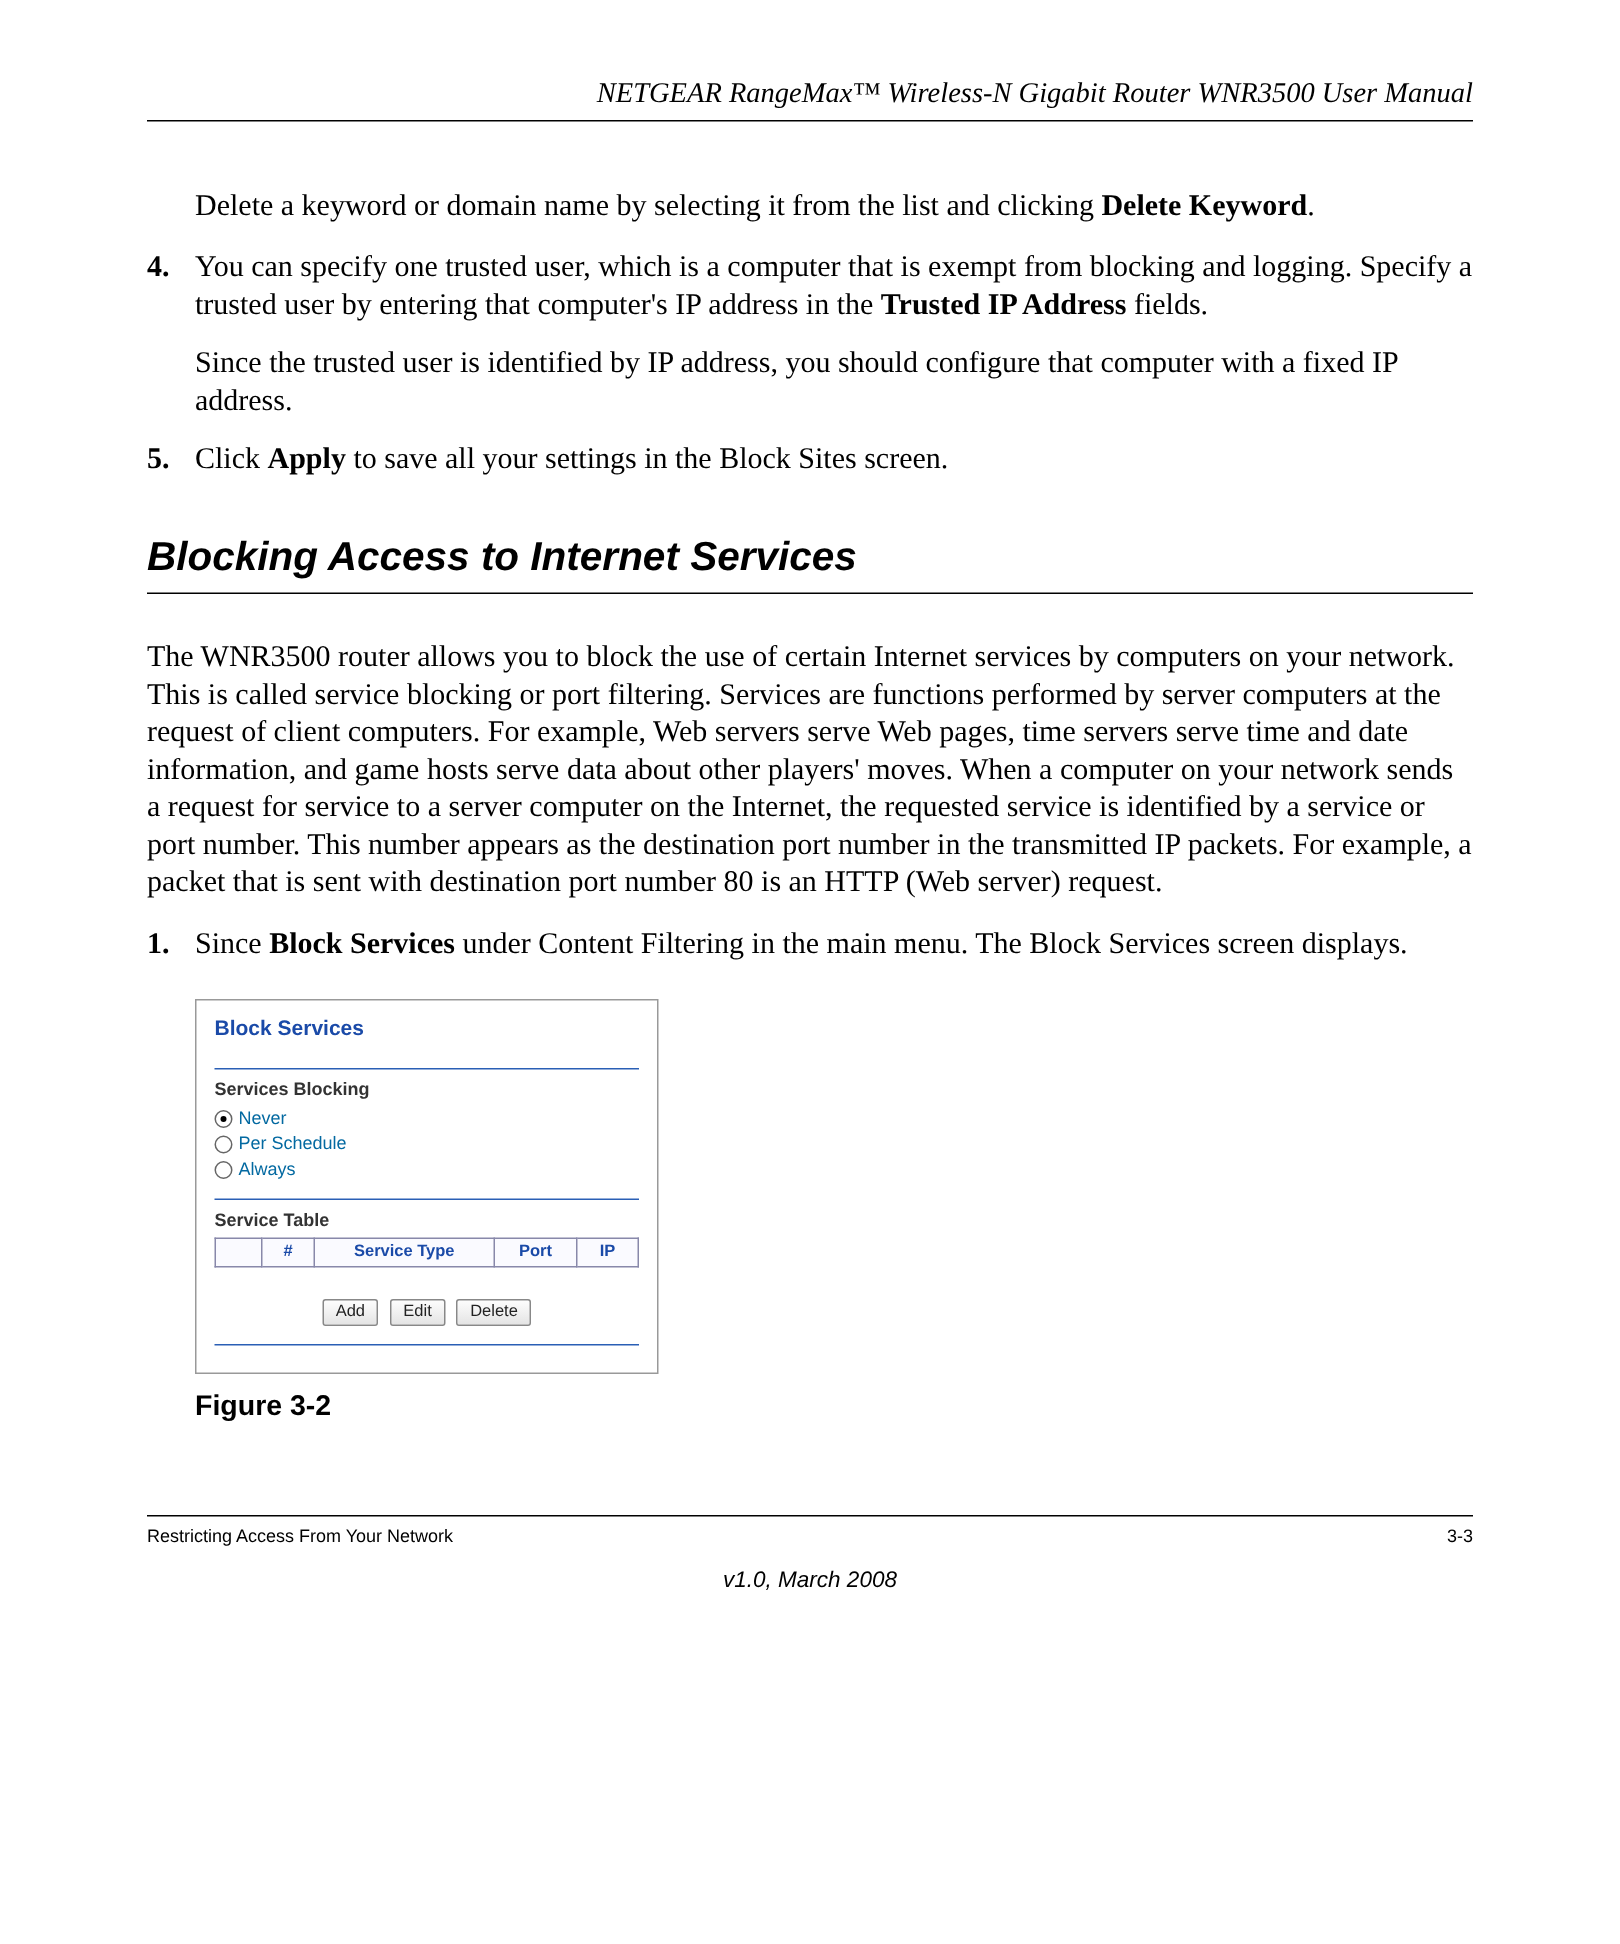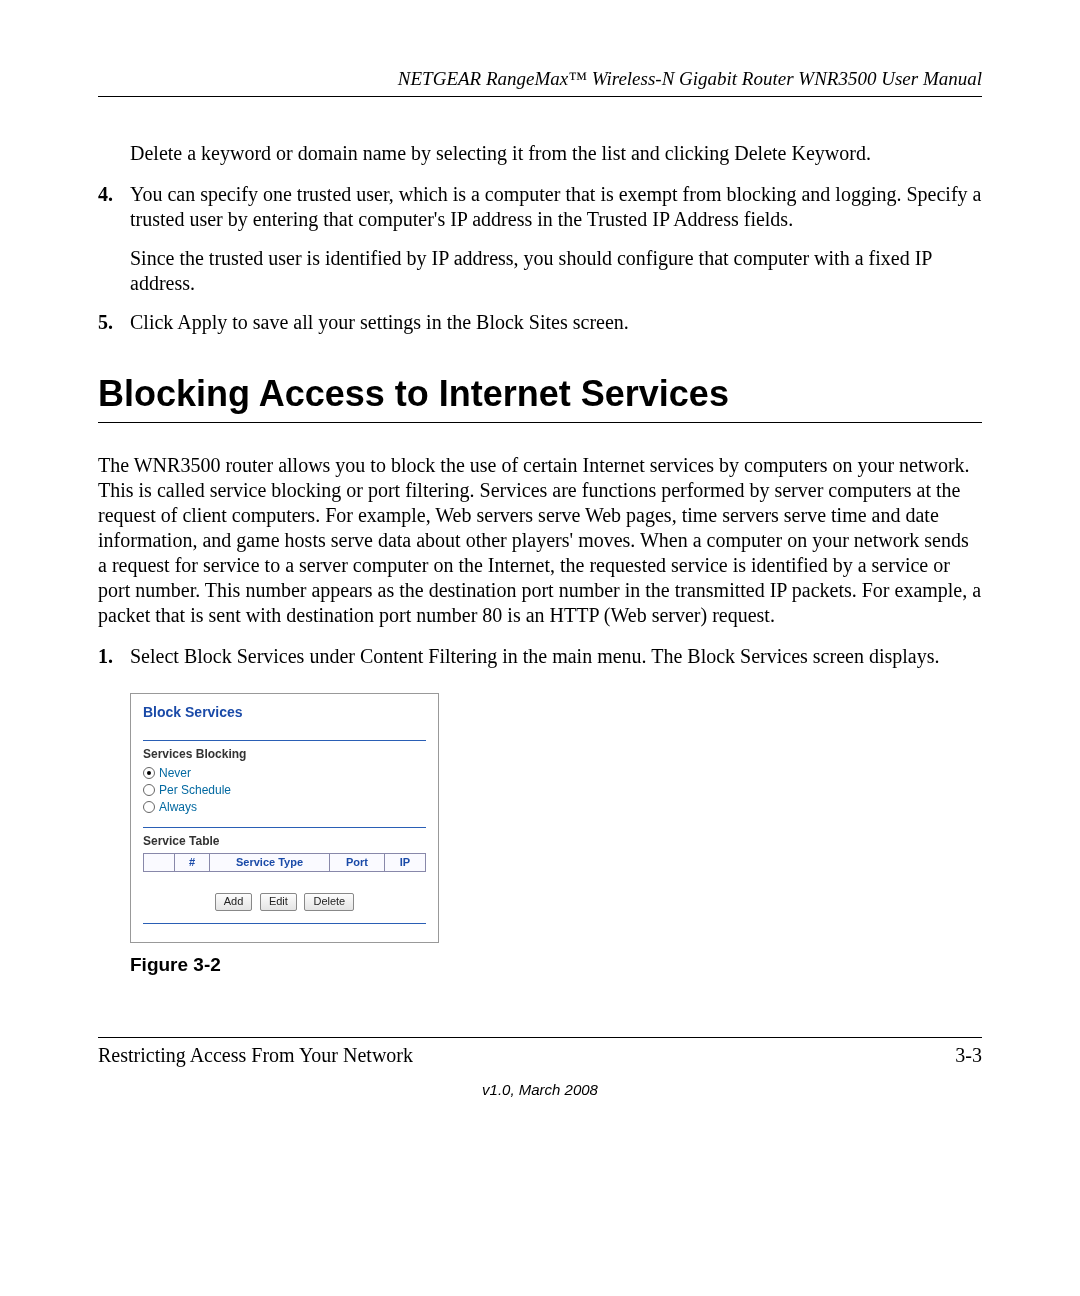--- a/index.html
+++ b/index.html
@@ -4,21 +4,21 @@
 <style>
   body {
     margin: 0;
     padding: 0;
     background: #fff;
     font-family: "Times New Roman", Times, serif;
     color: #000;
     width: 1080px;
   }
   .page {
-    padding: 68px 98px 40px 98px;
+    padding: 52px 98px 40px 98px;
     box-sizing: border-box;
   }
   .header-line {
     font-style: italic;
     font-size: 19px;
     text-align: right;
     border-bottom: 1.5px solid #000;
     padding-bottom: 6px;
     margin-bottom: 44px;
   }
@@ -43,26 +43,27 @@
     width: 32px;
     flex: none;
     font-weight: bold;
   }
   ol.numbered > li > .item-body {
     flex: 1;
   }
   .sub-para {
     margin-top: 14px;
   }
-  b { font-weight: normal; }
+  b { font-weight: bold; }
   h2.section {
     font-family: Arial, Helvetica, sans-serif;
     font-weight: bold;
-    font-size: 36px;
+    font-size: 27px;
     margin: 36px 0 6px 0;
+    font-style: italic;
   }
   .section-rule {
     border: none;
     border-top: 1.5px solid #000;
     margin: 0 0 30px 0;
   }
   .plain-para {
     margin-bottom: 16px;
   }
 
@@ -161,22 +162,22 @@
     margin-top: 60px;
   }
   .footer-rule {
     border: none;
     border-top: 1.5px solid #000;
     margin: 0 0 6px 0;
   }
   .footer-row {
     display: flex;
     justify-content: space-between;
-    font-family: Liberation Serif, serif;
-    font-size: 20px;
+    font-family: Liberation Sans, sans-serif;
+    font-size: 12px;
   }
   .footer-version {
     text-align: center;
     font-style: italic;
     font-family: Arial, Helvetica, sans-serif;
     font-size: 15px;
     margin-top: 14px;
   }
 </style>
 </head>
@@ -210,21 +211,21 @@
 
     <h2 class="section">Blocking Access to Internet Services</h2>
     <hr class="section-rule">
 
     <div class="plain-para">The WNR3500 router allows you to block the use of certain Internet services by computers on your network. This is called service blocking or port filtering. Services are functions performed by server computers at the request of client computers. For example, Web servers serve Web pages, time servers serve time and date information, and game hosts serve data about other players' moves. When a computer on your network sends a request for service to a server computer on the Internet, the requested service is identified by a service or port number. This number appears as the destination port number in the transmitted IP packets. For example, a packet that is sent with destination port number 80 is an HTTP (Web server) request.</div>
 
     <ol class="numbered">
       <li>
         <span class="num">1.</span>
         <span class="item-body">
-          <span>Select </span><b>Block Services</b><span> under Content Filtering in the main menu. The Block Services screen displays.</span>
+          <span>Since </span><b>Block Services</b><span> under Content Filtering in the main menu. The Block Services screen displays.</span>
         </span>
       </li>
     </ol>
 
     <div class="screenshot">
       <div class="ss-inner">
         <div class="ss-title">Block Services</div>
 
         <hr class="ss-hr">
         <div class="ss-subhead">Services Blocking</div>

